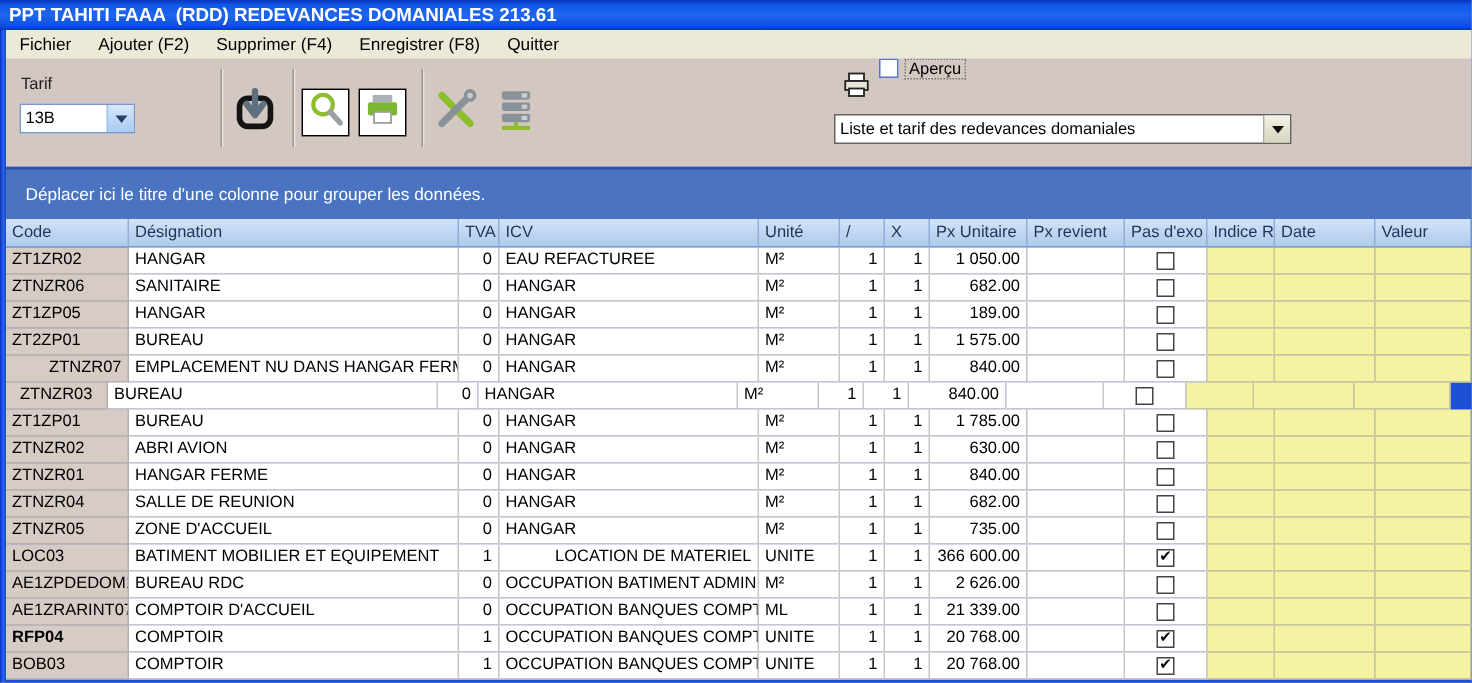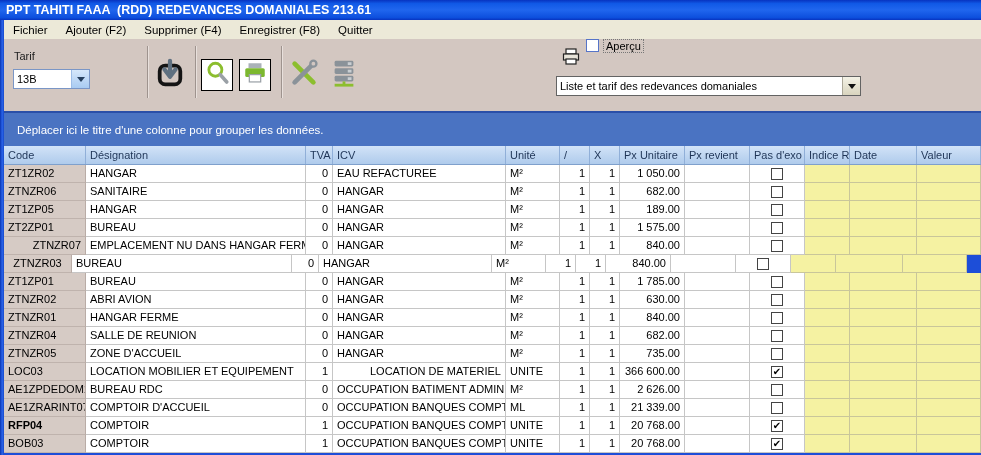--- a/index.html
+++ b/index.html
@@ -372,21 +372,21 @@
           <div class="cell" style="width: 65px; text-align: right;"></div>
           <div class="cell ckcol" style="width: 55px; text-align: center;">
             <span class="cb"></span>
           </div>
           <div class="cell yellow" style="width: 45px; text-align: left;"></div>
           <div class="cell yellow" style="width: 67px; text-align: left;"></div>
           <div class="cell yellow" style="width: 64px; text-align: left;"></div>
         </div>
         <div class="grow">
           <div class="cell codecol" style="width: 82px; text-align: left;">LOC03</div>
-          <div class="cell" style="width: 220px; text-align: left;">LOCATION MOBILIER ET EQUIPEMENT</div>
+          <div class="cell" style="width: 220px; text-align: left;">BATIMENT MOBILIER ET EQUIPEMENT</div>
           <div class="cell" style="width: 27px; text-align: right;">1</div>
           <div class="cell" style="width: 173px; text-align: right;">LOCATION DE MATERIEL</div>
           <div class="cell" style="width: 54px; text-align: left;">UNITE</div>
           <div class="cell" style="width: 30px; text-align: right;">1</div>
           <div class="cell" style="width: 30px; text-align: right;">1</div>
           <div class="cell" style="width: 65px; text-align: right;">366 600.00</div>
           <div class="cell" style="width: 65px; text-align: right;"></div>
           <div class="cell ckcol" style="width: 55px; text-align: center;">
             <span class="cb">✔</span>
           </div>

